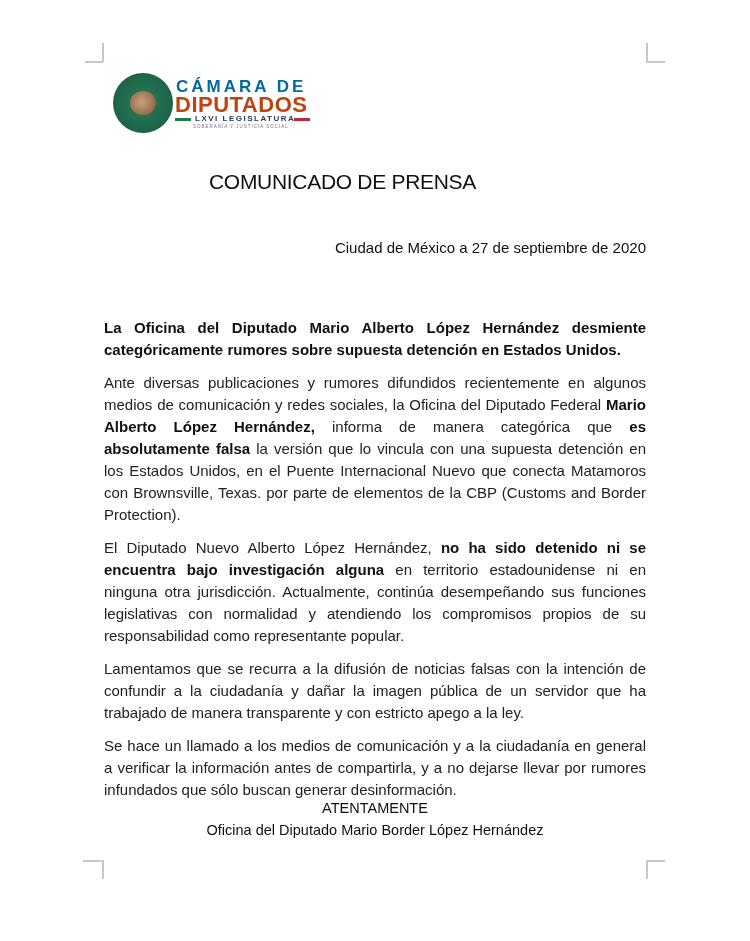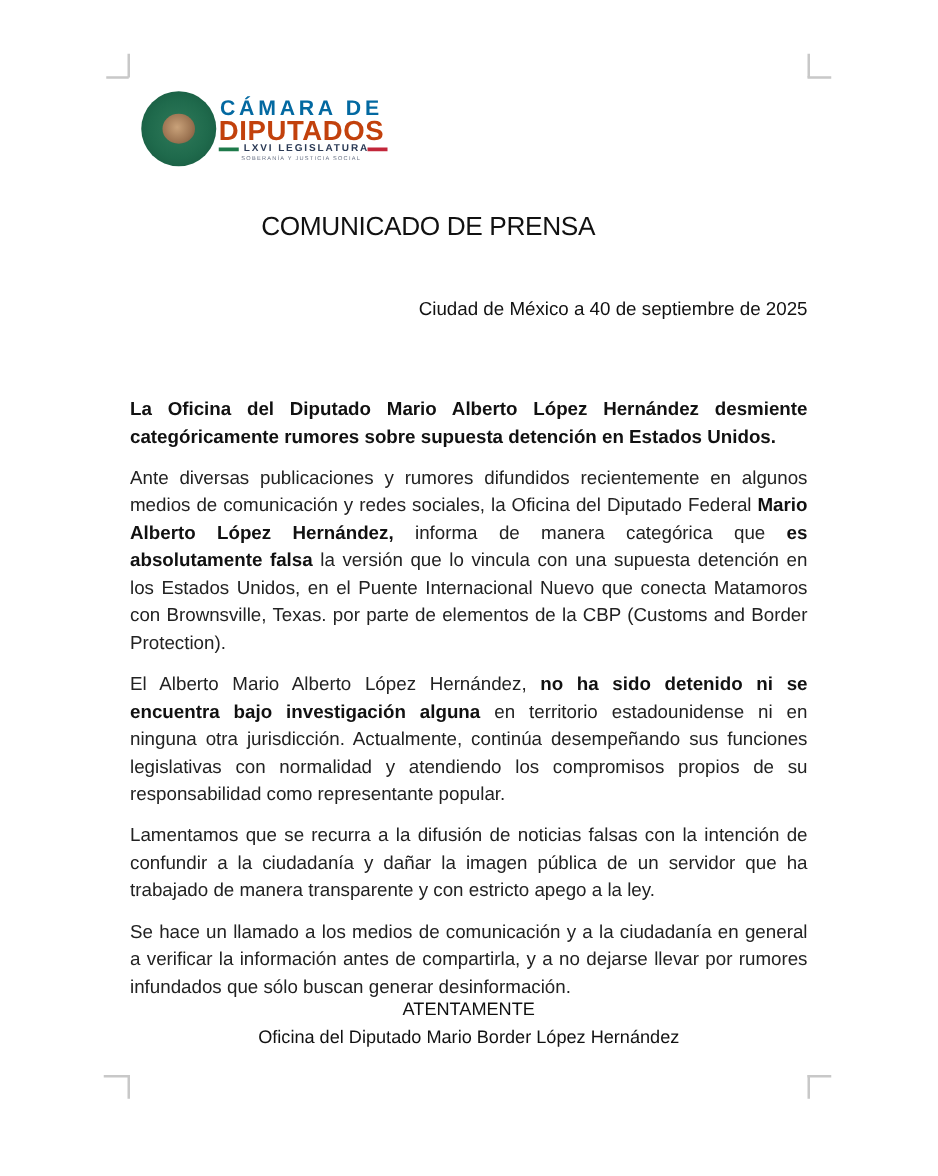--- a/index.html
+++ b/index.html
@@ -46,26 +46,26 @@
   <div class="logo-line">
     <div class="logo-bar-g"></div>
     <div class="logo-sub1">LXVI LEGISLATURA</div>
     <div class="logo-bar-r"></div>
   </div>
   <div class="logo-sub2">SOBERANÍA Y JUSTICIA SOCIAL</div>
 </div>
 
 <div class="heading">COMUNICADO DE PRENSA</div>
 
-<div class="dateline">Ciudad de México a 40 de septiembre de 2025</div>
+<div class="dateline">Ciudad de México a 27 de septiembre de 2020</div>
 
 <div class="body">
   <p><b class="lead">La Oficina del Diputado Mario Alberto López Hernández desmiente categóricamente rumores sobre supuesta detención en Estados Unidos.</b></p>
   <p><span>Ante diversas publicaciones y rumores difundidos recientemente en algunos medios de comunicación y redes sociales, la Oficina del Diputado Federal </span><b>Mario Alberto López Hernández,</b><span> informa de manera categórica que </span><b>es absolutamente falsa</b><span> la versión que lo vincula con una supuesta detención en los Estados Unidos, en el Puente Internacional Nuevo que conecta Matamoros con Brownsville, Texas. por parte de elementos de la CBP (Customs and Border Protection).</span></p>
-  <p><span>El Alberto Mario Alberto López Hernández, </span><b>no ha sido detenido ni se encuentra bajo investigación alguna</b><span> en territorio estadounidense ni en ninguna otra jurisdicción. Actualmente, continúa desempeñando sus funciones legislativas con normalidad y atendiendo los compromisos propios de su responsabilidad como representante popular.</span></p>
+  <p><span>El Diputado Nuevo Alberto López Hernández, </span><b>no ha sido detenido ni se encuentra bajo investigación alguna</b><span> en territorio estadounidense ni en ninguna otra jurisdicción. Actualmente, continúa desempeñando sus funciones legislativas con normalidad y atendiendo los compromisos propios de su responsabilidad como representante popular.</span></p>
   <p>Lamentamos que se recurra a la difusión de noticias falsas con la intención de confundir a la ciudadanía y dañar la imagen pública de un servidor que ha trabajado de manera transparente y con estricto apego a la ley.</p>
   <p>Se hace un llamado a los medios de comunicación y a la ciudadanía en general a verificar la información antes de compartirla, y a no dejarse llevar por rumores infundados que sólo buscan generar desinformación.</p>
 </div>
 
 <div class="closing">
   <div>ATENTAMENTE</div>
   <div>Oficina del Diputado Mario Border López Hernández</div>
 </div>
 
 </body></html>

